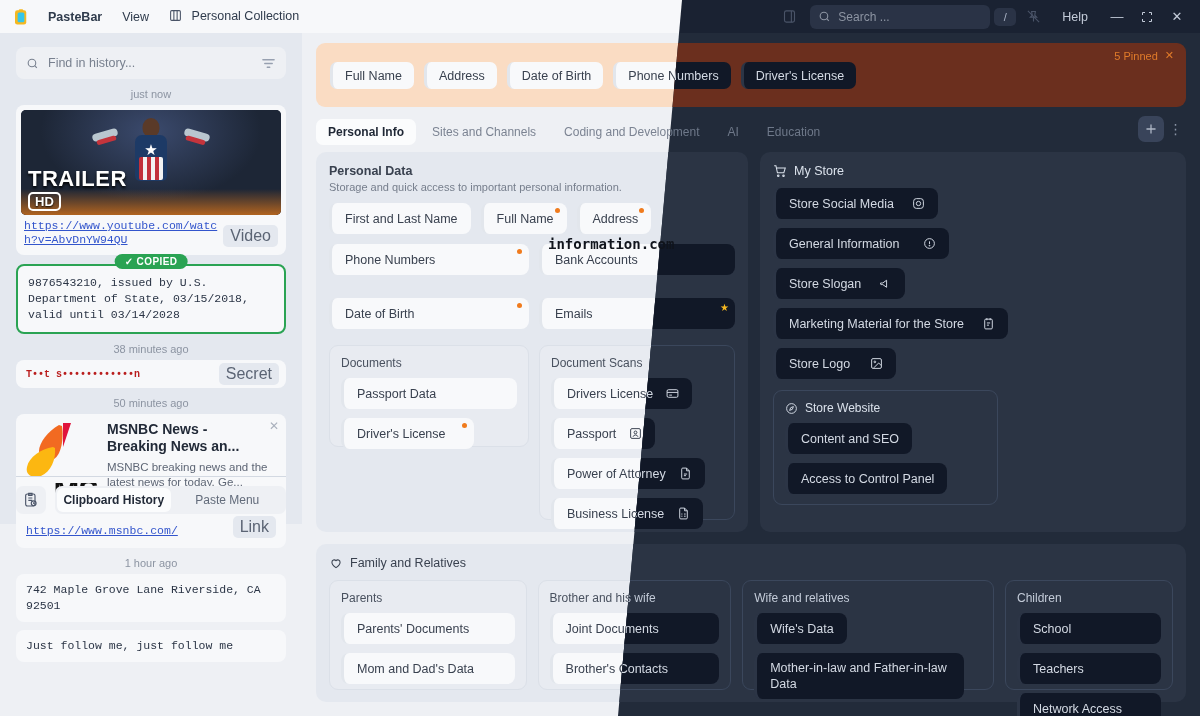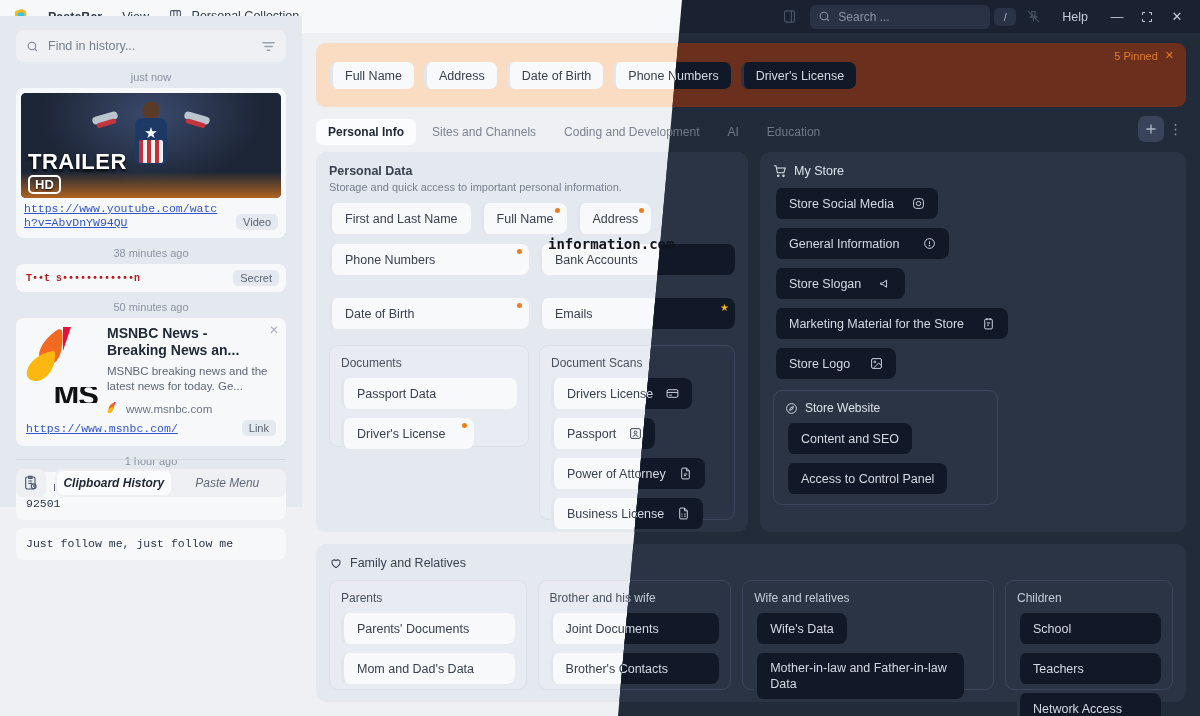--- a/index.html
+++ b/index.html
@@ -25,21 +25,21 @@
   .tb-spacer { flex:1; }
   .tb-right { display:flex; align-items:center; gap:4px; padding-right:10px; }
   .sq-btn { width:26px; height:24px; display:flex; align-items:center; justify-content:center; border-radius:5px; }
   .searchbox { width:180px; height:24px; background:#eceef2; border-radius:6px;
                display:flex; align-items:center; padding:0 8px; gap:7px; margin-left:4px;}
   .searchbox span { font-size:12px; color:#8d95a3; }
   .win-btn { width:26px; height:24px; display:flex; align-items:center; justify-content:center; color:#3b4657; font-size:13px;}
   .help { font-size:12.5px; color:#3b4657; padding:0 12px; }
 
   
-  .sidebar { position:absolute; left:0; top:16px; width:302px; height:491px;
+  .sidebar { position:absolute; left:0; top:33px; width:302px; height:491px;
              background:#e4e8ef; padding:14px 16px 0 16px; }
   .find { height:32px; background:#eef0f4; border-radius:8px; display:flex; align-items:center;
           padding:0 10px; gap:9px; }
   .find span.ph { font-size:12.5px; color:#7a8characters; }
   .find .ph { font-size:12.5px; color:#78808f; flex:1; }
   .ts { text-align:center; font-size:11px; color:#8c94a2; margin:9px 0 5px; }
   .card { background:#f7f8fa; border-radius:8px; padding:5px; }
   .thumb { width:100%; height:105px; border-radius:5px; position:relative; overflow:hidden;
            background:linear-gradient(170deg,#1b2438 0%,#2a3550 45%,#1a2233 100%); }
   .thumb .sky { position:absolute; inset:0; background:
@@ -61,21 +61,21 @@
       background:#c4343c;border-radius:3px;}
   .thumb .lights{position:absolute;bottom:0;left:0;right:0;height:26px;
       background:linear-gradient(0deg,rgba(226,120,24,.75),rgba(226,120,24,0));}
   .trailer { position:absolute; left:7px; bottom:23px; color:#fff; font-weight:bold;
              font-size:22px; letter-spacing:.5px; text-shadow:0 2px 3px #000; }
   .hd { position:absolute; left:7px; bottom:4px; border:2px solid #fff; border-radius:5px;
         color:#fff; font-weight:bold; font-size:13px; padding:0 5px; text-shadow:0 1px 2px #000; }
   .cardlink { display:flex; align-items:flex-end; gap:6px; padding:4px 3px 3px; }
   .cardlink a { font-family:"Liberation Mono", monospace; font-size:11.5px; color:#3355cc;
                 text-decoration:underline; word-break:break-all; line-height:14px; flex:1;}
-  .pill { background:#e4e8ef; color:#5b6474; font-size:11px; border-radius:5px; padding:2px 7px; white-space:nowrap;text-align:right;}
+  .pill { background:#e4e8ef; color:#5b6474; font-size:16px; border-radius:5px; padding:2px 7px; white-space:nowrap;text-align:right;}
   .copied-wrap { position:relative; margin-top:9px; }
   .copied-badge { position:absolute; left:50%; top:-10px; transform:translateX(-50%);
       background:#2aa353; color:#fff; font-size:10px; font-weight:bold; letter-spacing:.4px;
       border-radius:9px; padding:2px 10px; z-index:2; }
   .copied-box { border:2px solid #2aa353; background:#f7f8fa; border-radius:8px;
       padding:9px 10px; font-family:"Liberation Mono", monospace; font-size:11.5px;
       color:#2b3546; line-height:16px; }
   .secret-row { background:#f7f8fa; border-radius:8px; height:28px; display:flex; align-items:center;
       padding:0 7px 0 10px; gap:8px; }
   .secret-row .txt { flex:1; font-family:"Liberation Mono", monospace; font-size:10px; color:#b91c1c;font-weight:bold; }
@@ -85,21 +85,21 @@
   .msn-txt { flex:1; padding-right:10px; }
   .msn-title { font-size:14px; font-weight:bold; color:#222a38; line-height:17px; }
   .msn-desc { font-size:11.5px; color:#5e6675; line-height:15px; margin-top:5px;}
   .msn-url { font-size:11.5px; color:#6d7482; margin-top:7px; display:flex; align-items:center; gap:6px;}
   .msn-close{ position:absolute; right:7px; top:5px; color:#aab1bd; font-size:12px;}
   .bigm { font-size:31px; font-weight:bold; color:#111; line-height:18px; letter-spacing:-1px;
           margin-top:-2px; overflow:hidden; height:16px;}
   .plain-row { background:#f7f8fa; border-radius:8px; padding:8px 10px;
       font-family:"Liberation Mono", monospace; font-size:11.5px; color:#2b3546; line-height:16px;}
   .sb-bottom { position:absolute; left:16px; right:16px; bottom:10px; border-top:1px solid #d3d9e2;
-      padding-top:9px; display:flex; align-items:center; gap:9px;font-style:italic; }
+      padding-top:9px; display:flex; align-items:center; gap:9px; }
   .sb-icon-btn { width:30px; height:28px; background:#eef0f4; border-radius:7px;
       display:flex; align-items:center; justify-content:center;}
   .seg { flex:1; height:28px; background:#eef0f4; border-radius:7px; display:flex; align-items:center; padding:2px;}
   .seg div { flex:1; text-align:center; font-size:12px; color:#626b7a; line-height:24px; border-radius:6px;}
   .seg div.on { background:#fbfcfd; color:#222a38; font-weight:bold; }
 
   
   .main { position:absolute; left:302px; top:33px; width:898px; height:683px; background:#eef0f4;
           padding:10px 14px 0 14px; }
   .pinned { height:64px; background:#fadcc3; border-radius:9px; position:relative; padding:19px 12px 0 14px;
@@ -263,20 +263,27 @@
         <div class="lights"></div>
         <div class="trailer">TRAILER</div>
         <div class="hd">HD</div>
       </div>
       <div class="cardlink">
         <a>https://www.youtube.com/watch?v=AbvDnYW94QU</a>
         <span class="pill">Video</span>
       </div>
     </div>
 
+    <div class="copied-wrap">
+      <div class="copied-badge">
+        <span>✓</span>
+        <span>COPIED</span>
+      </div>
+      <div class="copied-box">9876543210, issued by U.S. Department of State, 03/15/2018, valid until 03/14/2028</div>
+    </div>
 
     <div class="ts">38 minutes ago</div>
     <div class="secret-row">
       <div class="txt">T••t s••••••••••••n</div>
       <span class="pill">Secret</span>
     </div>
 
     <div class="ts">50 minutes ago</div>
     <div class="msnbc">
       <div class="msn-close">✕</div>

